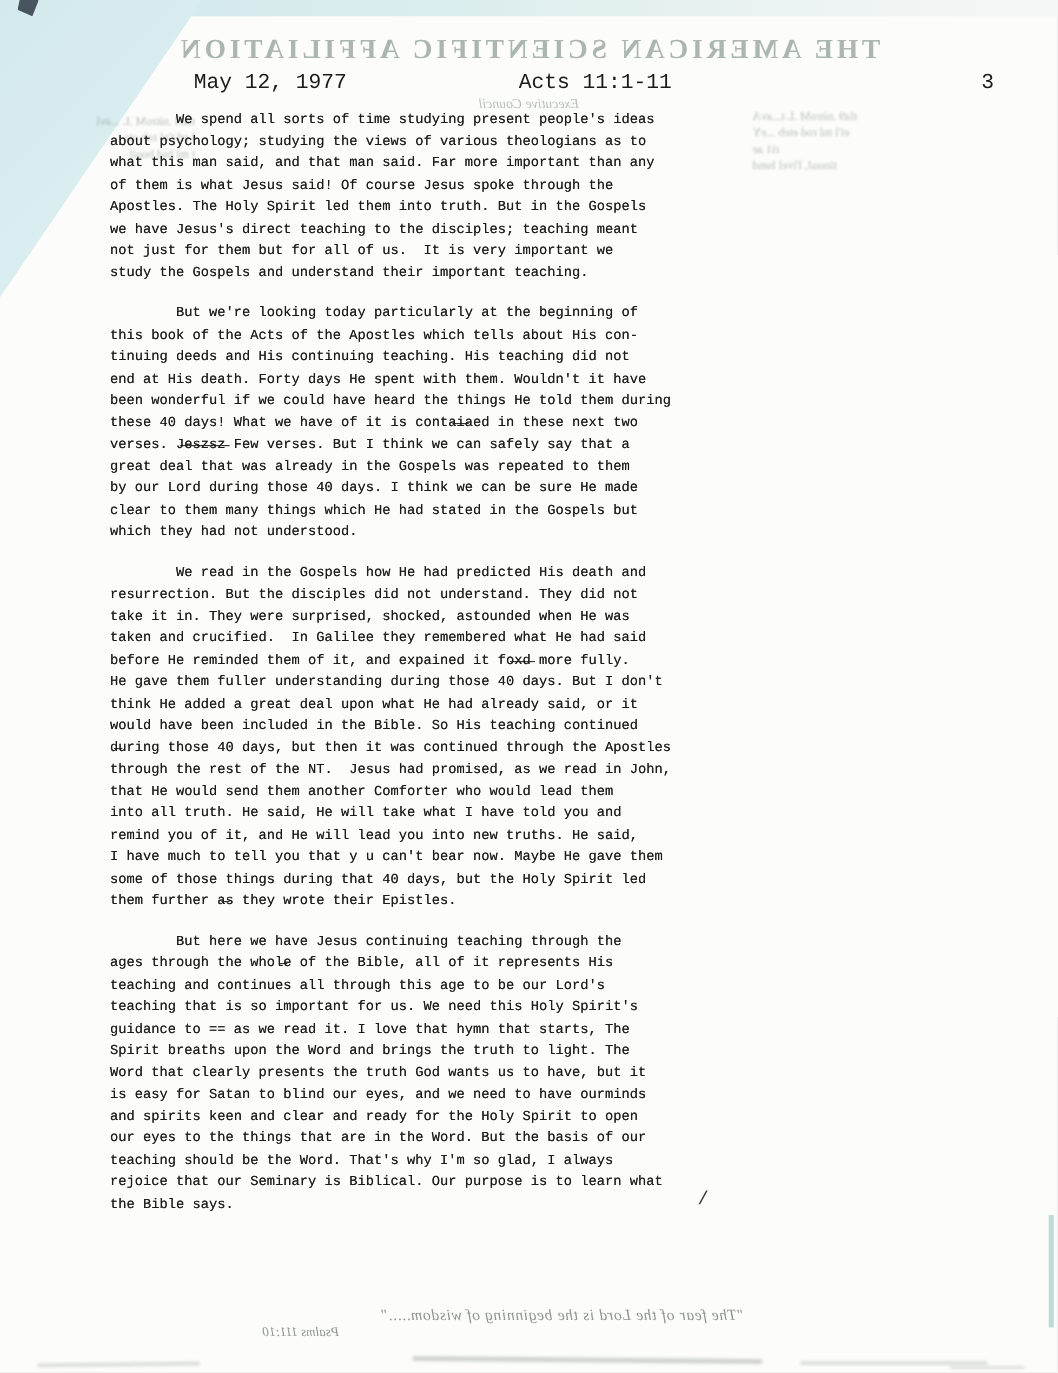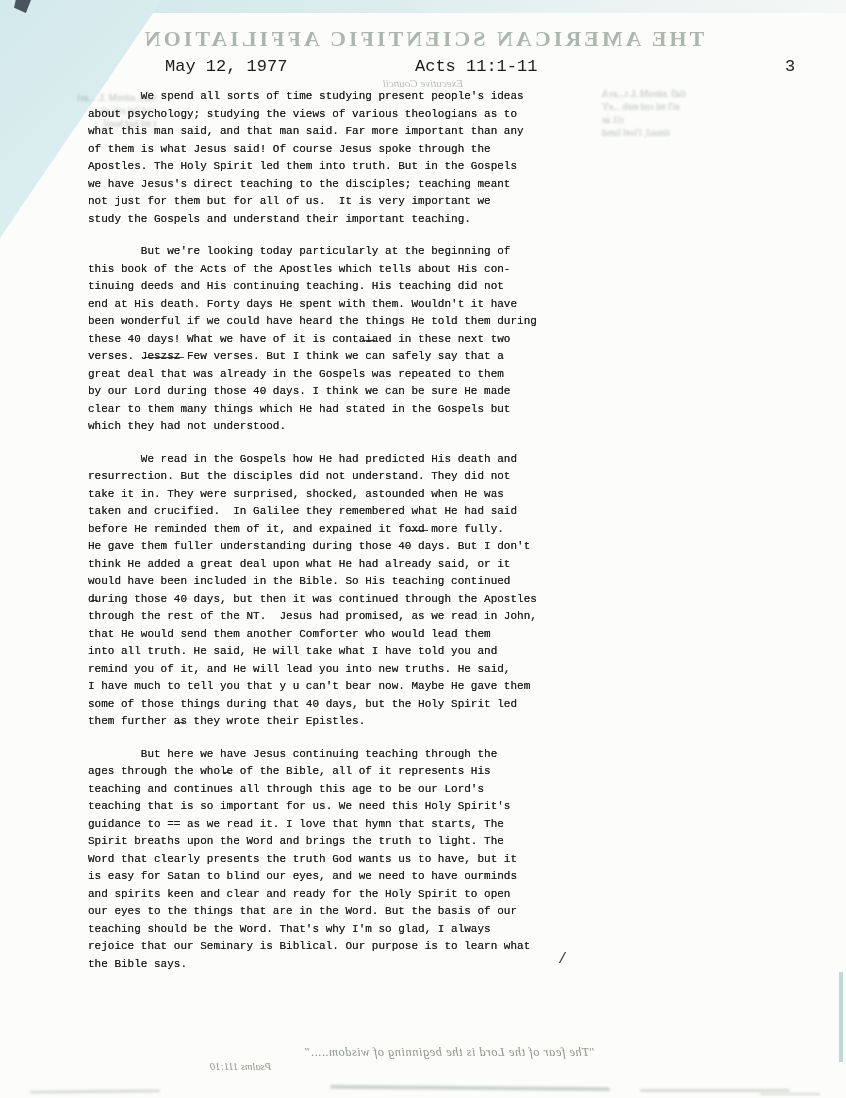--- a/index.html
+++ b/index.html
@@ -48,21 +48,21 @@
     font-family:"Liberation Serif","DejaVu Serif",serif;
     font-size:9.5px;line-height:13px;
     color:#707f76;opacity:.5;filter:blur(.8px);
   }
   .bleed-left{top:92px;left:6px;width:150px;text-align:left;}
   .bleed-right{top:88px;left:602px;width:238px;text-align:right;}
   .bleed-fragments span{display:block;}
   
   .header{position:absolute;top:57px;left:0;width:846px;height:22px;
     font-size:17px;color:#1b1b1b;}
-  .header .date{position:absolute;left:165px;text-align:center;}
+  .header .date{position:absolute;left:155px;text-align:center;}
   .header .title{position:absolute;left:415px;}
   .header .pagenum{position:absolute;left:785px;}
   
   .body-text{
     position:absolute;top:88px;left:88px;width:712px;
     font-size:11px;line-height:17.5px;
     color:#1b1b1b;
     text-shadow:0 0 .5px rgba(25,25,25,.75);
   }
   .body-text p{

